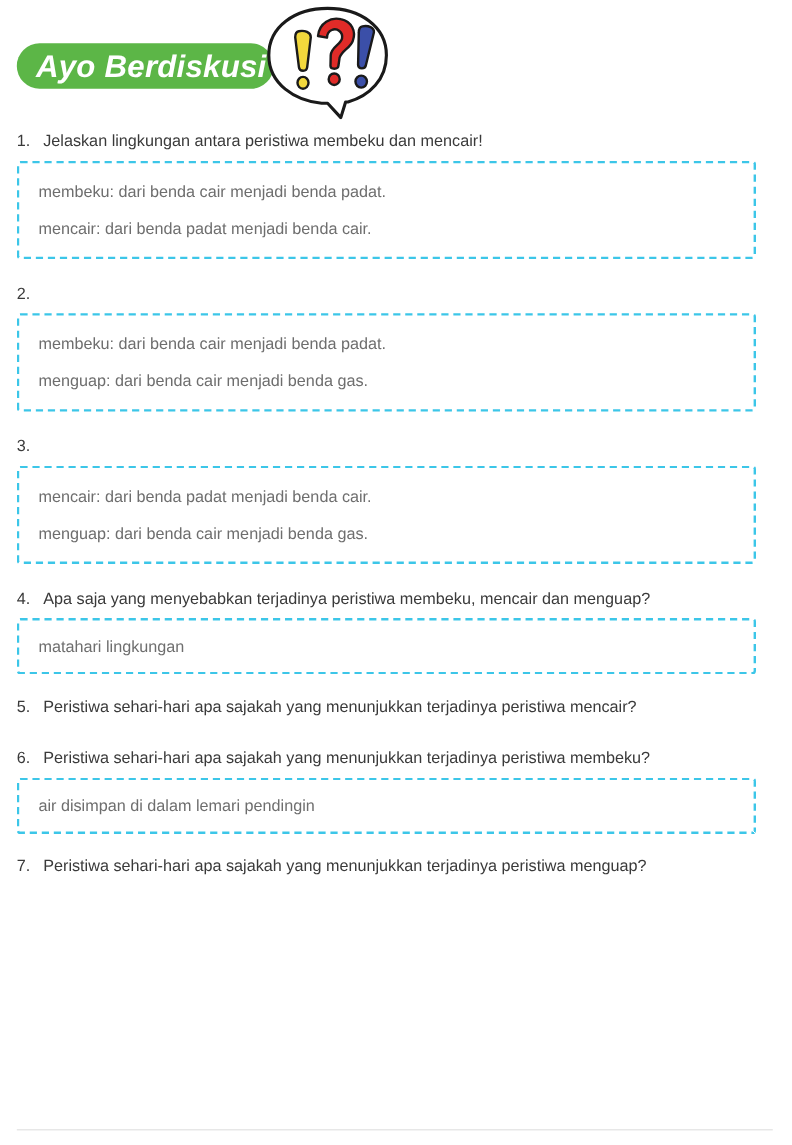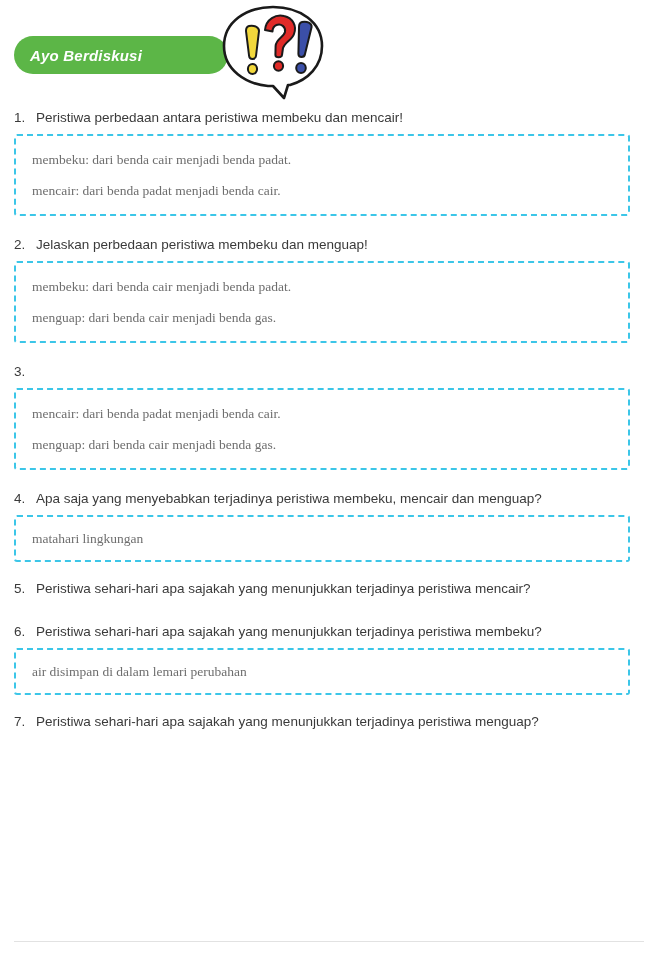--- a/index.html
+++ b/index.html
@@ -28,21 +28,21 @@
     height: 38px;
     background: #5cb647;
     border-radius: 19px;
     box-sizing: border-box;
   }
   .banner-label {
     position: absolute;
     left: 30px;
     top: 44px;
     width: 190px;
-    font-size: 15px;
+    font-size: 26px;
     font-weight: bold;
     font-style: italic;
     color: #ffffff;
     letter-spacing: 0.2px;
     line-height: 23px;
     white-space: nowrap;
   }
   .bubble-wrap {
     position: absolute;
     left: 218px;
@@ -79,21 +79,20 @@
     color: #3a3a3a;
     line-height: 19px;
   }
   .answer-box {
     margin: 0 30px 0 14px;
     border: 2px dashed #3cc6e8;
     border-radius: 3px;
     box-sizing: border-box;
     padding: 12px 16px 12px 16px;
     background: #ffffff;
-    font-family: Liberation Serif, serif;
   }
   .answer-box.two-line { padding: 14px 16px 14px 16px; }
   .answer-line {
     font-size: 13.5px;
     color: #6e6e6e;
     line-height: 19px;
   }
   .answer-line + .answer-line { margin-top: 12px; }
 
   .gap-sm { height: 17px; }
@@ -131,33 +130,32 @@
       </g>
     </svg>
   </div>
 </div>
 
 <div class="sheet">
 
   <div class="qblock">
     <div class="qrow">
       <span class="qnum">1.</span>
-      <span class="qtext">Peristiwa perbedaan antara peristiwa membeku dan mencair!</span>
+      <span class="qtext">Jelaskan lingkungan antara peristiwa membeku dan mencair!</span>
     </div>
     <div class="answer-box two-line">
       <div class="answer-line">membeku: dari benda cair menjadi benda padat.</div>
       <div class="answer-line">mencair: dari benda padat menjadi benda cair.</div>
     </div>
   </div>
   <div class="gap-md"></div>
 
   <div class="qblock">
     <div class="qrow">
       <span class="qnum">2.</span>
-      <span class="qtext">Jelaskan perbedaan peristiwa membeku dan menguap!</span>
     </div>
     <div class="answer-box two-line">
       <div class="answer-line">membeku: dari benda cair menjadi benda padat.</div>
       <div class="answer-line">menguap: dari benda cair menjadi benda gas.</div>
     </div>
   </div>
   <div class="gap-md"></div>
 
   <div class="qblock">
     <div class="qrow">
@@ -188,21 +186,21 @@
     </div>
   </div>
   <div class="gap-sm"></div>
 
   <div class="qblock">
     <div class="qrow">
       <span class="qnum">6.</span>
       <span class="qtext">Peristiwa sehari-hari apa sajakah yang menunjukkan terjadinya peristiwa membeku?</span>
     </div>
     <div class="answer-box">
-      <div class="answer-line">air disimpan di dalam lemari perubahan</div>
+      <div class="answer-line">air disimpan di dalam lemari pendingin</div>
     </div>
   </div>
   <div class="gap-sm"></div>
 
   <div class="qblock">
     <div class="qrow">
       <span class="qnum">7.</span>
       <span class="qtext">Peristiwa sehari-hari apa sajakah yang menunjukkan terjadinya peristiwa menguap?</span>
     </div>
   </div>

